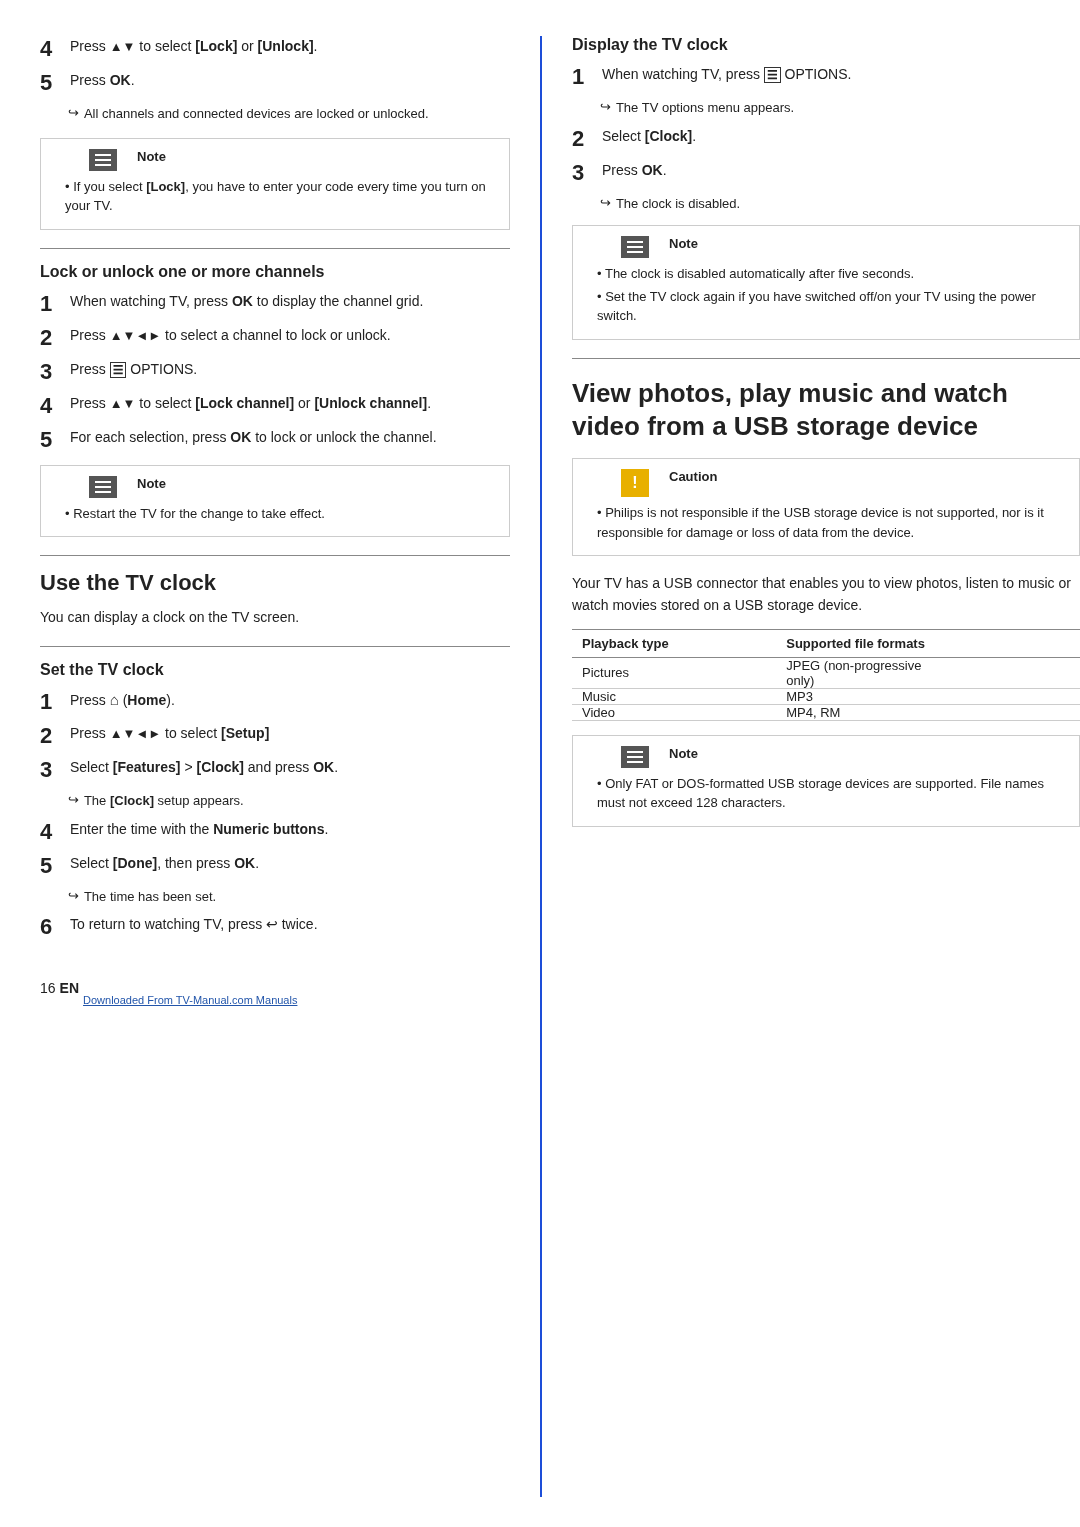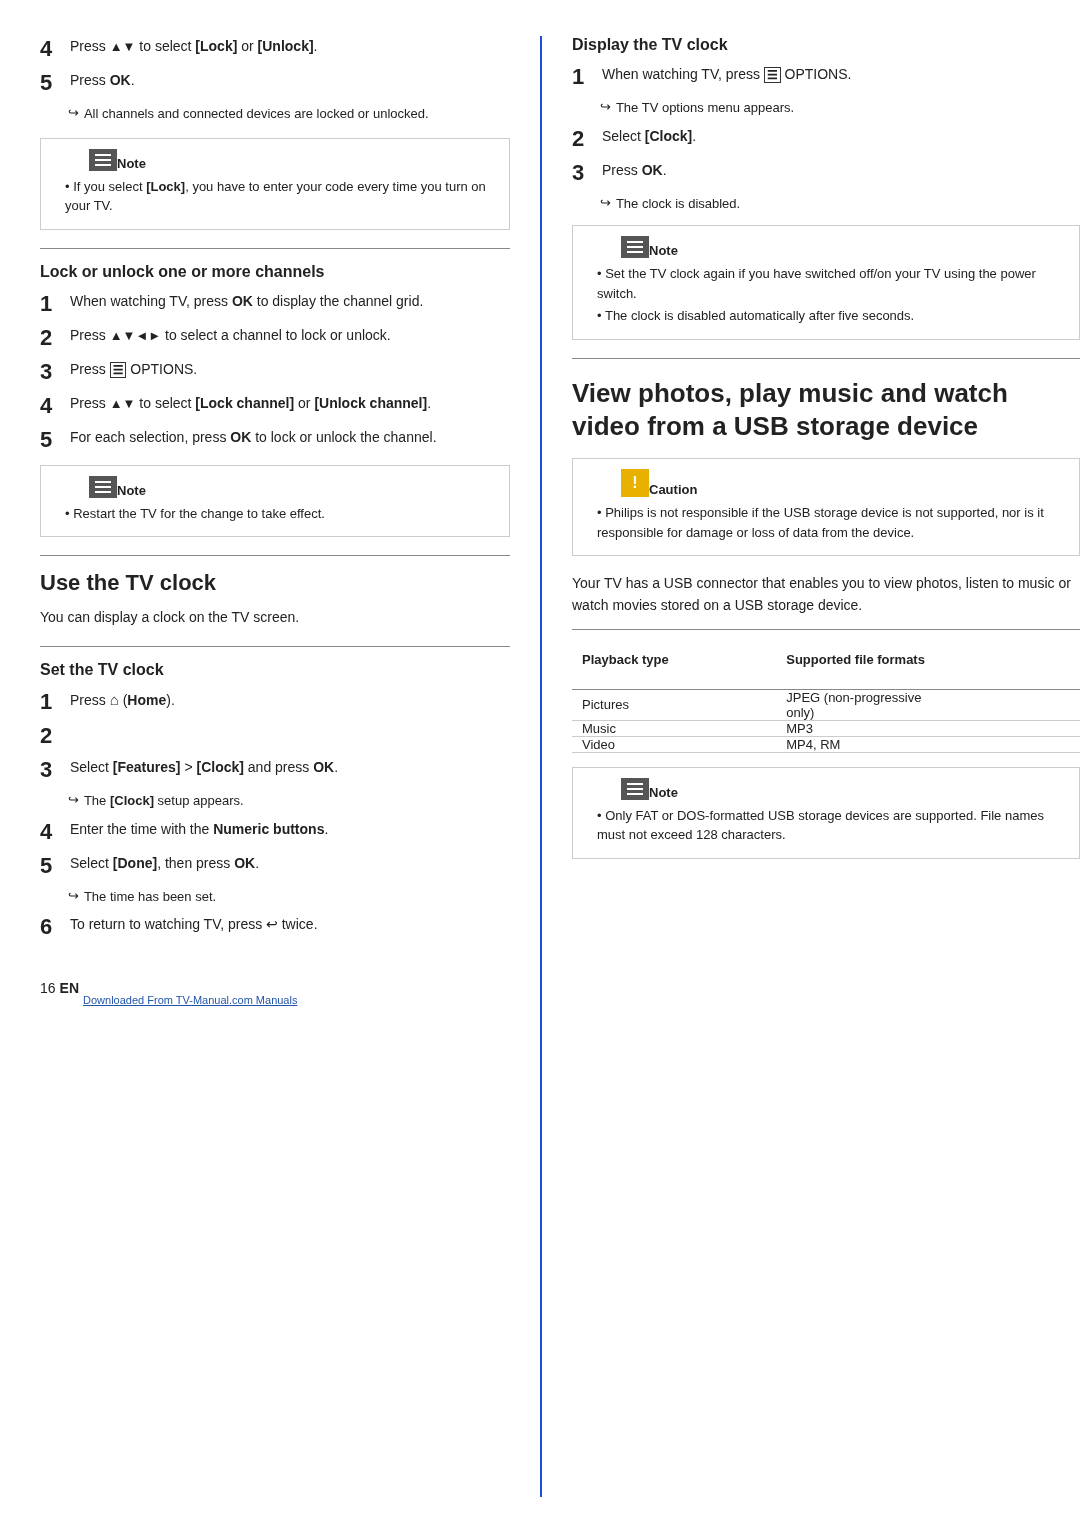--- a/index.html
+++ b/index.html
@@ -71,22 +71,22 @@
       color: #222;
     }
     .note-box {
       border: 1px solid #ccc;
       padding: 10px 14px;
       margin: 12px 0 16px 0;
       background: #fff;
     }
     .note-header {
       display: flex;
-      align-items: flex-end;
-      gap: 0;
+      align-items: flex-start;
+      gap: 20px;
       margin-bottom: 6px;
       padding-left: 34px;
     }
     .note-icon {
       width: 28px;
       height: 22px;
       background: #555;
       display: flex;
       align-items: center;
       justify-content: center;
@@ -156,21 +156,21 @@
     .bold { font-weight: bold; }
     .bracket { font-weight: bold; }
     table.playback-table {
       width: 100%;
       border-collapse: collapse;
       margin-bottom: 14px;
     }
     table.playback-table th {
       font-weight: bold;
       font-size: 13px;
-      padding: 22px 10px;
+      padding: 6px 10px;
       border-top: 1px solid #888;
       border-bottom: 1px solid #888;
       text-align: left;
     }
     table.playback-table td {
       font-size: 13px;
       padding: 0 10px;
       border-bottom: 1px solid #ccc;
     }
     .top-steps {
@@ -291,20 +291,21 @@
     <hr class="section-divider">
 
     <div class="section-title">Set the TV clock</div>
 
     <div class="step-line">
       <span class="step-num">1</span>
       <span class="step-text">Press <span style="font-size:15px;">⌂</span> (<b>Home</b>).</span>
     </div>
     <div class="step-line">
       <span class="step-num">2</span>
+      <span class="step-text">Press <span class="nav-arrows">▲▼◄►</span> to select <span class="bracket">[Setup]</span></span>
     </div>
     <div class="step-line">
       <span class="step-num">3</span>
       <span class="step-text">Select <span class="bracket">[Features]</span> &gt; <span class="bracket">[Clock]</span> and press <b>OK</b>.</span>
     </div>
     <div class="step-result">
       <span class="arrow-right">↪</span>
       <span class="result-text">The <span class="bracket">[Clock]</span> setup appears.</span>
     </div>
     <div class="step-line">
@@ -361,24 +362,24 @@
         <div class="note-icon">
           <div class="note-icon-lines">
             <div class="note-icon-line"></div>
             <div class="note-icon-line"></div>
             <div class="note-icon-line"></div>
           </div>
         </div>
         <span class="note-label">Note</span>
       </div>
       <div class="note-bullet">
+        <span class="note-text">• <span>The clock is disabled automatically after five seconds.</span></span>
+      </div>
+      <div class="note-bullet">
         <span class="note-text">• <span>Set the TV clock again if you have switched off/on your TV using the power switch.</span></span>
-      </div>
-      <div class="note-bullet">
-        <span class="note-text">• <span>The clock is disabled automatically after five seconds.</span></span>
       </div>
     </div>
 
     <hr class="section-divider">
 
     <div class="big-section-title">View photos, play music and watch video from a USB storage device</div>
 
     <div class="caution-box">
       <div class="note-header">
         <div class="caution-icon">!</div>

